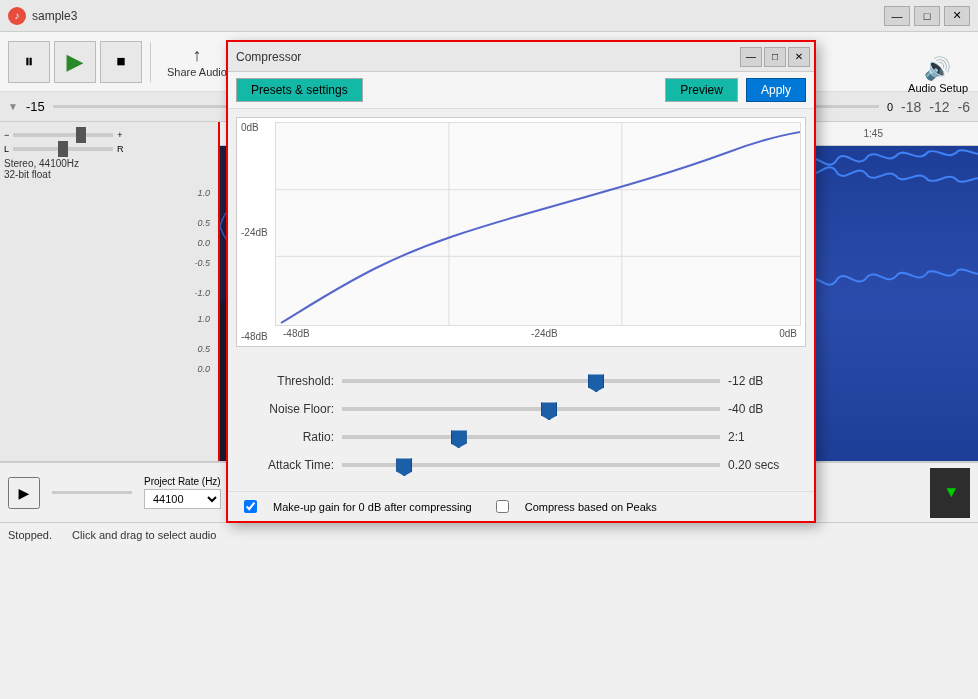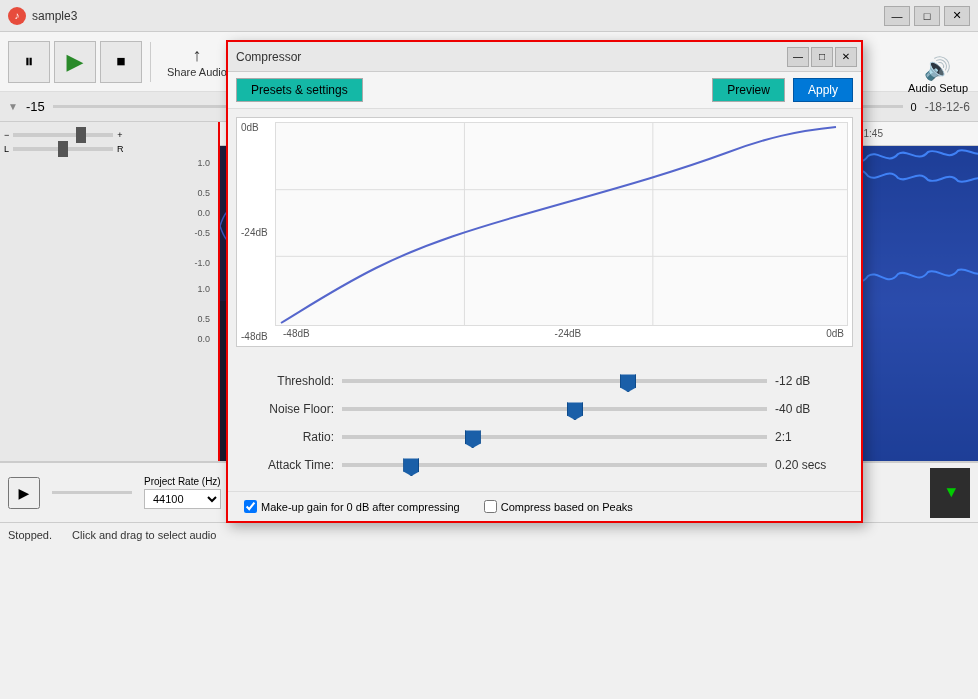--- a/index.html
+++ b/index.html
@@ -227,21 +227,21 @@
       font-size: 11px;
       color: #333;
       gap: 20px;
     }
 
     
     .compressor-dialog {
       position: absolute;
       top: 40px;
       left: 226px;
-      width: 637px;
+      width: 590px;
       background: #f0f0f0;
       border: 2px solid #e00;
       box-shadow: 4px 4px 12px rgba(0,0,0,0.3);
       z-index: 100;
     }
     .dialog-title-bar {
       background: #e8e8e8;
       height: 30px;
       display: flex;
       align-items: center;
@@ -390,21 +390,21 @@
     .checkboxes-row {
       display: flex;
       align-items: center;
       padding: 8px 16px;
       gap: 24px;
       border-top: 1px solid #ddd;
     }
     .checkbox-label {
       display: flex;
       align-items: center;
-      gap: 4px;
+      gap: 16px;
       font-size: 11px;
       cursor: pointer;
     }
     .checkbox-label input[type="checkbox"] {
       cursor: pointer;
     }
 
     
     .track-waveform-top {
       position: absolute;
@@ -464,42 +464,46 @@
       <span style="font-size:11px;">Audio Setup</span>
     </div>
   </div>
 
   <div style="height:30px; background:#e8e8e8; border-bottom:1px solid #ccc; display:flex; align-items:center; padding:0 8px;">
     <span style="font-size:10px; color:#888;">▼</span>
     <span style="font-size:13px; margin:0 8px;">-15</span>
     <div style="flex:1; background:#ccc; height:3px;"></div>
     <span style="font-size:11px; margin:0 8px;">0</span>
 
-    <div style="display:flex; font-size:12px; color:#555; margin-left:auto;">
+    <div style="display:flex; gap:8px; font-size:14px; color:#555; margin-left:auto;">
       <span>-18</span>
       <span>-12</span>
       <span>-6</span>
     </div>
   </div>
 
   <div class="track-area">
 
     <div class="track-controls">
       <div class="volume-slider-area">
         <span style="font-size:9px;">−</span>
         <input type="range" class="slider-h" min="0" max="100" value="70" style="">
         <span style="font-size:9px;">+</span>
       </div>
       <div class="volume-slider-area">
         <span style="font-size:9px;">L</span>
         <input type="range" class="slider-h" min="0" max="100" value="50" style="">
         <span style="font-size:9px;">R</span>
       </div>
-
-      <div style="display:flex; flex-direction:column; font-size:9px; color:#555; align-items:flex-end; padding-right:4px;">
+      <div class="track-info">
+        <div style="white-space:pre-line;">Stereo, 44100Hz
+32-bit float</div>
+      </div>
+
+      <div style="display:flex; flex-direction:column; font-size:9px; color:#555; margin-top:8px; align-items:flex-end; padding-right:4px;font-style:italic;">
         <span>1.0</span>
         <span style="margin-top:20px;">0.5</span>
         <span style="margin-top:10px;">0.0</span>
         <span style="margin-top:10px;">-0.5</span>
         <span style="margin-top:20px;">-1.0</span>
         <span style="margin-top:16px;">1.0</span>
         <span style="margin-top:20px;">0.5</span>
         <span style="margin-top:10px;">0.0</span>
       </div>
     </div>

